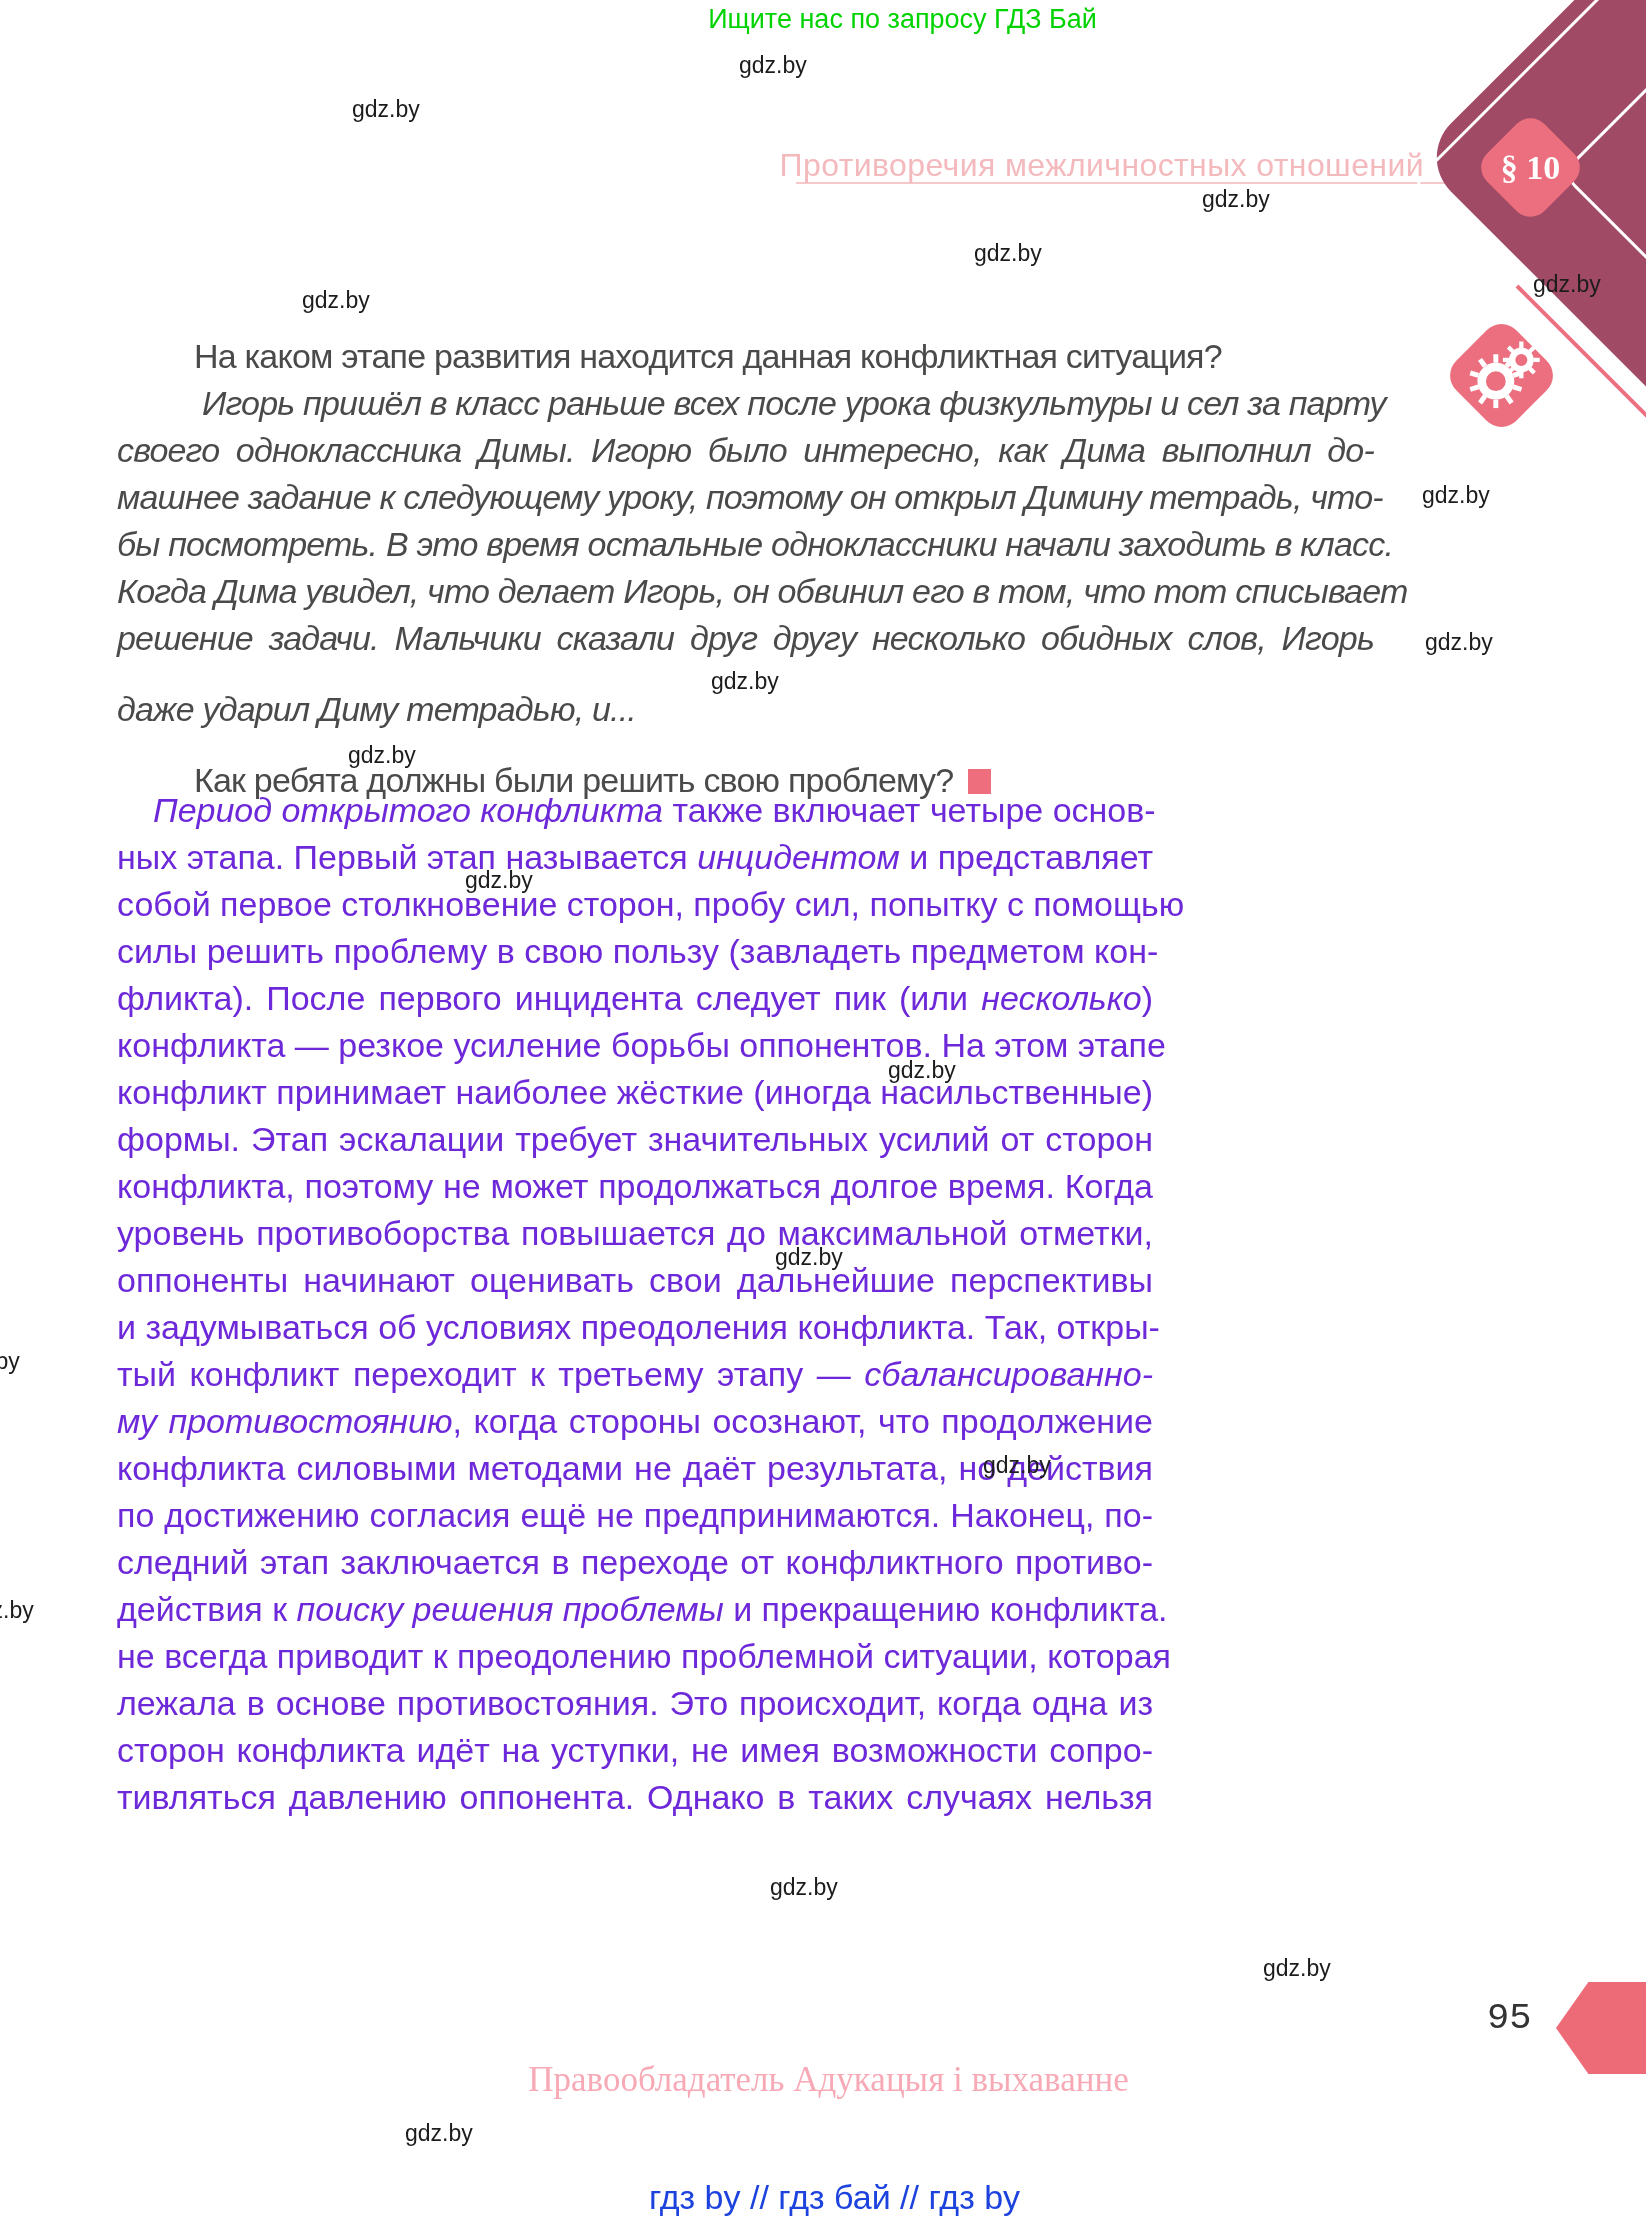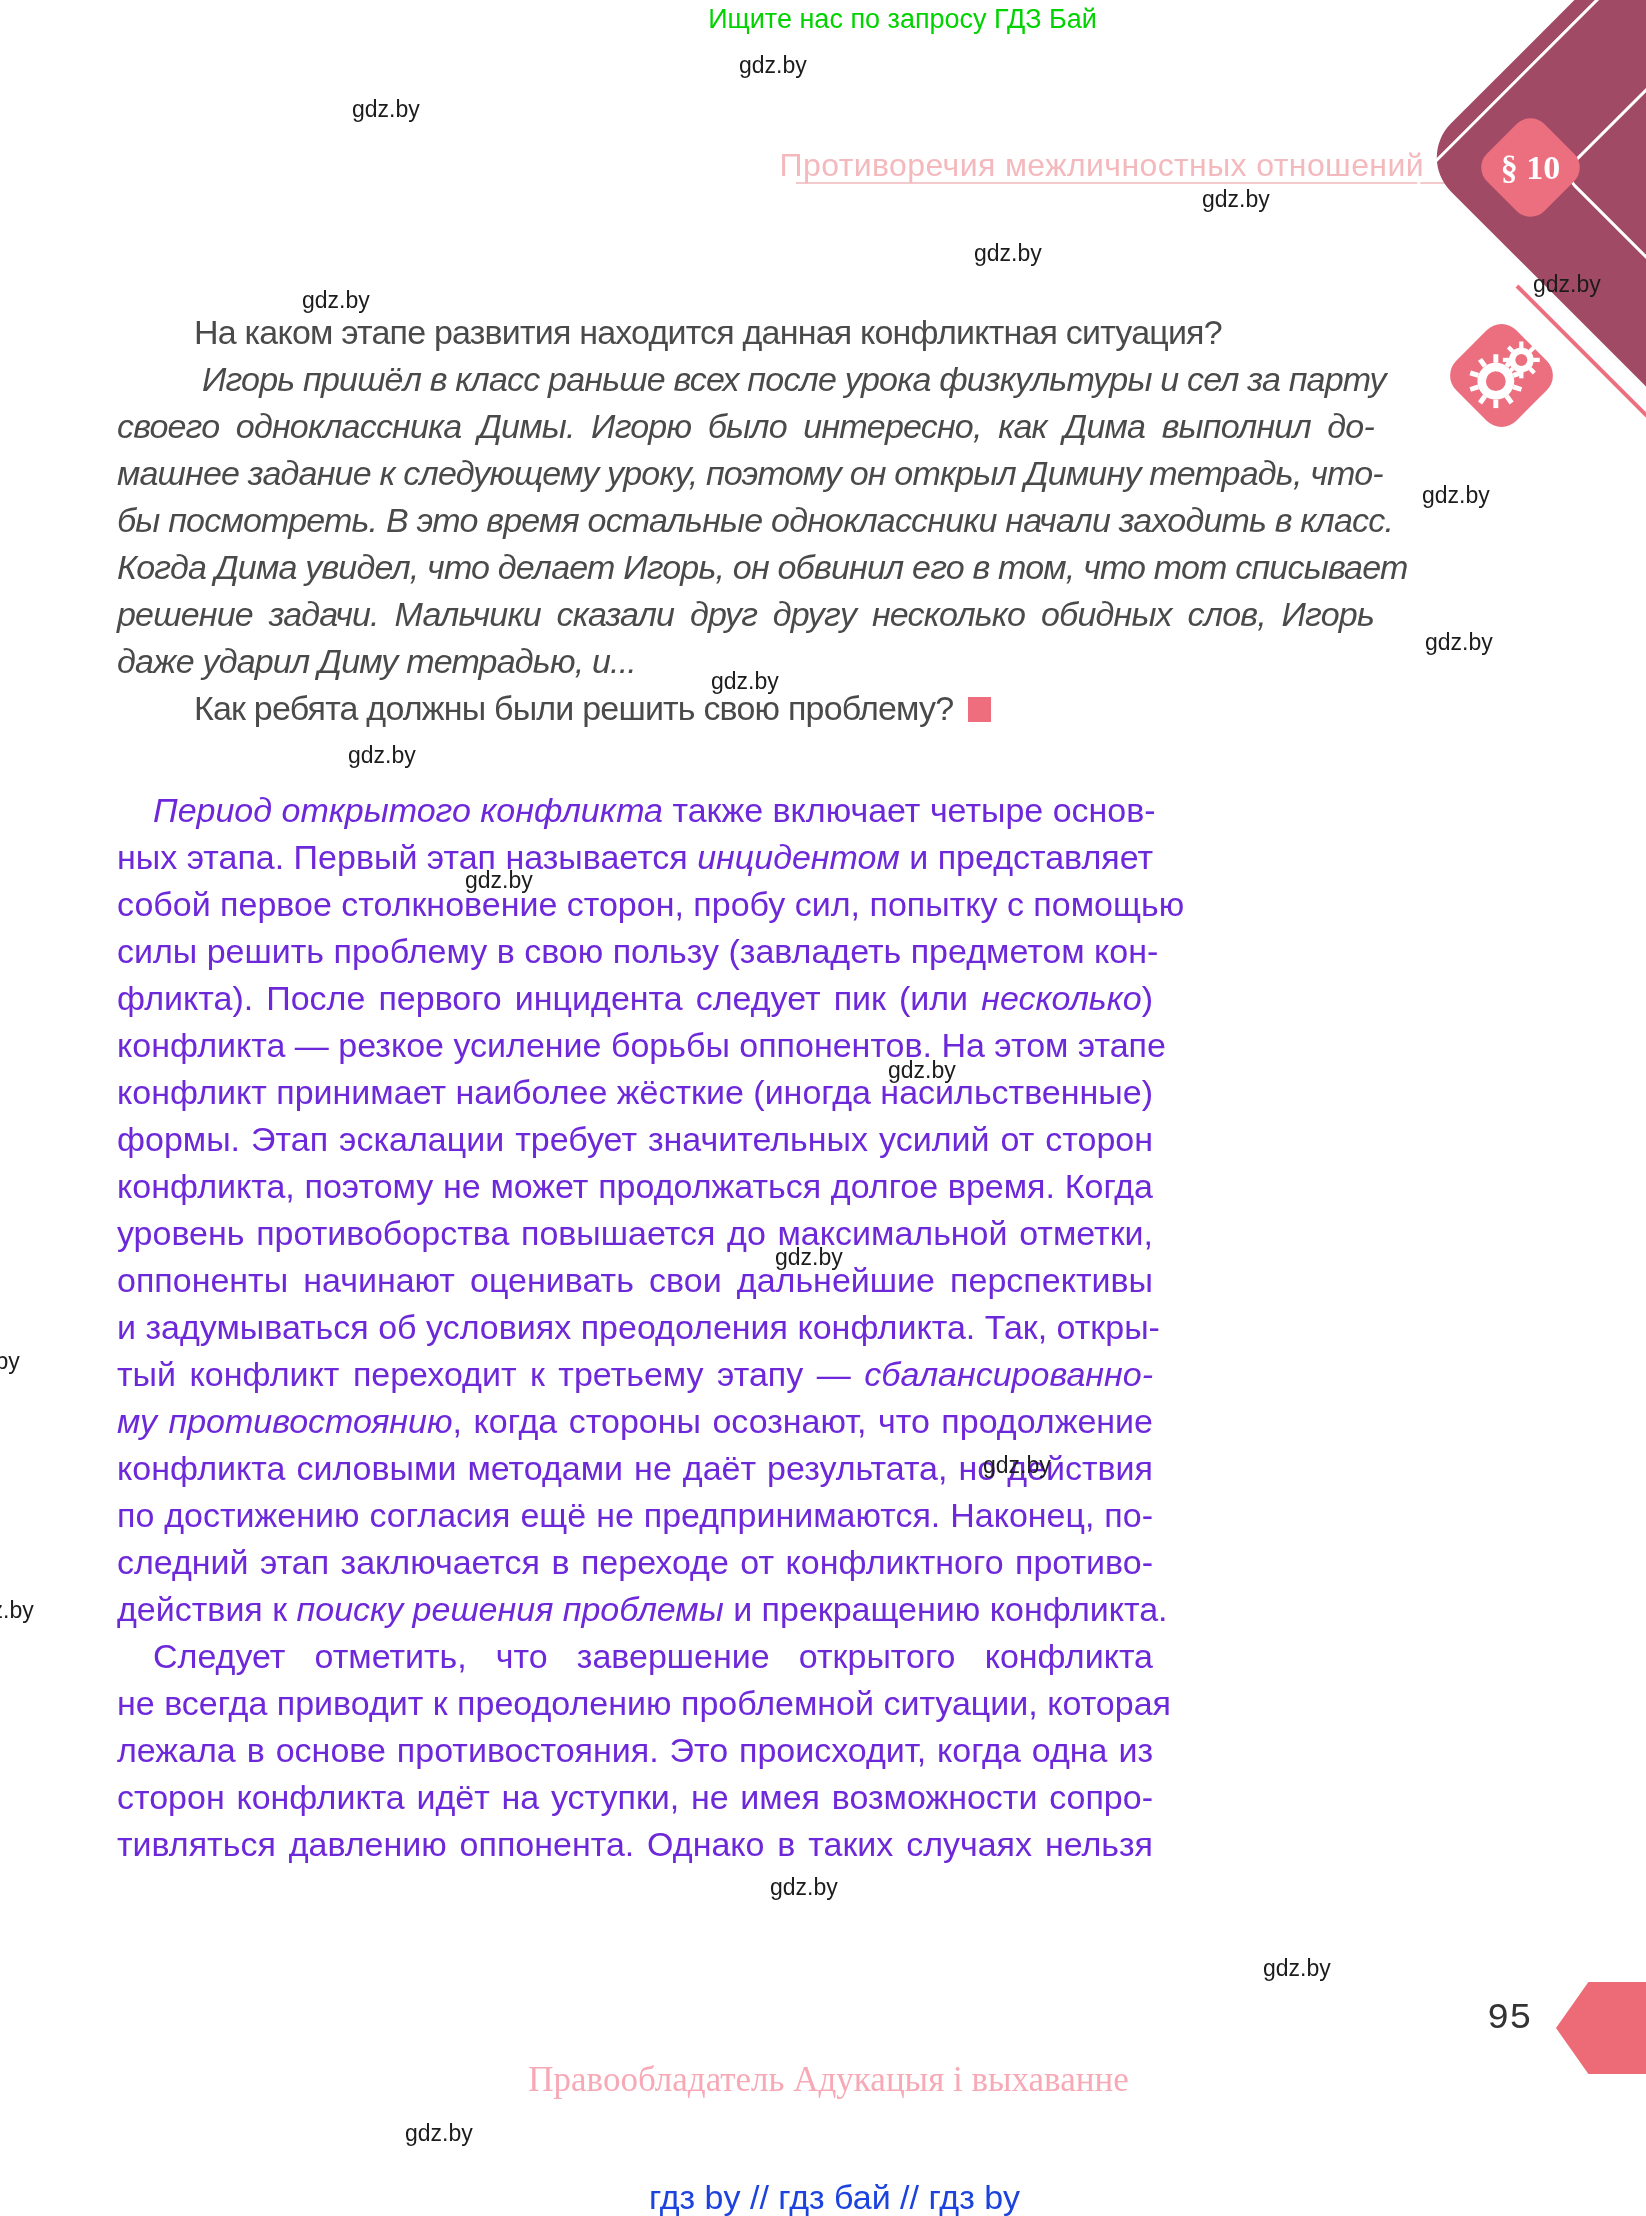--- a/index.html
+++ b/index.html
@@ -37,21 +37,21 @@
       background:var(--pink,#ec6f7f);}
   .gear-badge .inner{position:absolute;inset:0;transform:rotate(-45deg);display:flex;
       align-items:center;justify-content:center;}
   
   .sans-block{position:absolute;z-index:4;left:117px;top:309px;width:1257px;
       font-family:"Liberation Sans",sans-serif;font-size:34px;letter-spacing:-0.8px;color:#4a4a4a;}
   .body-block{position:absolute;z-index:4;left:117px;top:787px;width:1036px;
       font-family:Liberation Sans, sans-serif;font-size:34px;color:#6d28d9;}
   .line{height:47px;line-height:47px;white-space:nowrap;
       text-align:justify;text-align-last:justify;}
-  .line.nj{text-align-last:left;}
+  .line.nj{text-align-last:left;margin-top:24px;}
   .line.it{font-style:italic;}
   .line .i{font-style:italic;}
   .sqr{display:inline-block;width:23.4px;height:25px;background:var(--square,#ee6e7d);
       margin-left:14.5px;vertical-align:-2.4px;}
   
   .pagenum{position:absolute;z-index:4;left:1487px;top:1997px;font-family:Liberation Mono, monospace;
       font-size:37px;color:#333;}
   .page-tag{position:absolute;z-index:3;left:1556px;top:1982px;width:90px;height:92px;
       background:var(--tag,#ed6b76);
       clip-path:polygon(36% 0,100% 0,100% 100%,36% 100%,0 50%);}
@@ -142,21 +142,20 @@
       <div class="line"><span>конфликта, поэтому не может продолжаться долгое время. Когда</span></div>
       <div class="line"><span>уровень противоборства повышается до максимальной отметки,</span></div>
       <div class="line"><span>оппоненты начинают оценивать свои дальнейшие перспективы</span></div>
       <div class="line"><span>и задумываться об условиях преодоления конфликта. Так, откры-</span></div>
       <div class="line"><span>тый конфликт переходит к третьему этапу — </span><span class="i">сбалансированно-</span></div>
       <div class="line"><span class="i">му противостоянию</span><span>, когда стороны осознают, что продолжение</span></div>
       <div class="line"><span>конфликта силовыми методами не даёт результата, но действия</span></div>
       <div class="line"><span>по достижению согласия ещё не предпринимаются. Наконец, по-</span></div>
       <div class="line"><span>следний этап заключается в переходе от конфликтного противо-</span></div>
       <div class="line"><span>действия к </span><span class="i">поиску решения проблемы</span><span> и прекращению конфликта.</span></div>
-      <div class="line" style="padding-left: 36px;"><span>Следует отметить, что завершение открытого конфликта</span></div>
       <div class="line"><span>не всегда приводит к преодолению проблемной ситуации, которая</span></div>
       <div class="line"><span>лежала в основе противостояния. Это происходит, когда одна из</span></div>
       <div class="line"><span>сторон конфликта идёт на уступки, не имея возможности сопро-</span></div>
       <div class="line"><span>тивляться давлению оппонента. Однако в таких случаях нельзя</span></div>
     </div>
 
   <div class="page-tag"></div>
   <div class="pagenum">95</div>
   <div class="copyright">Правообладатель Адукацыя і выхаванне</div>
   <div class="links">гдз by  //  гдз бай  //  гдз by</div>

